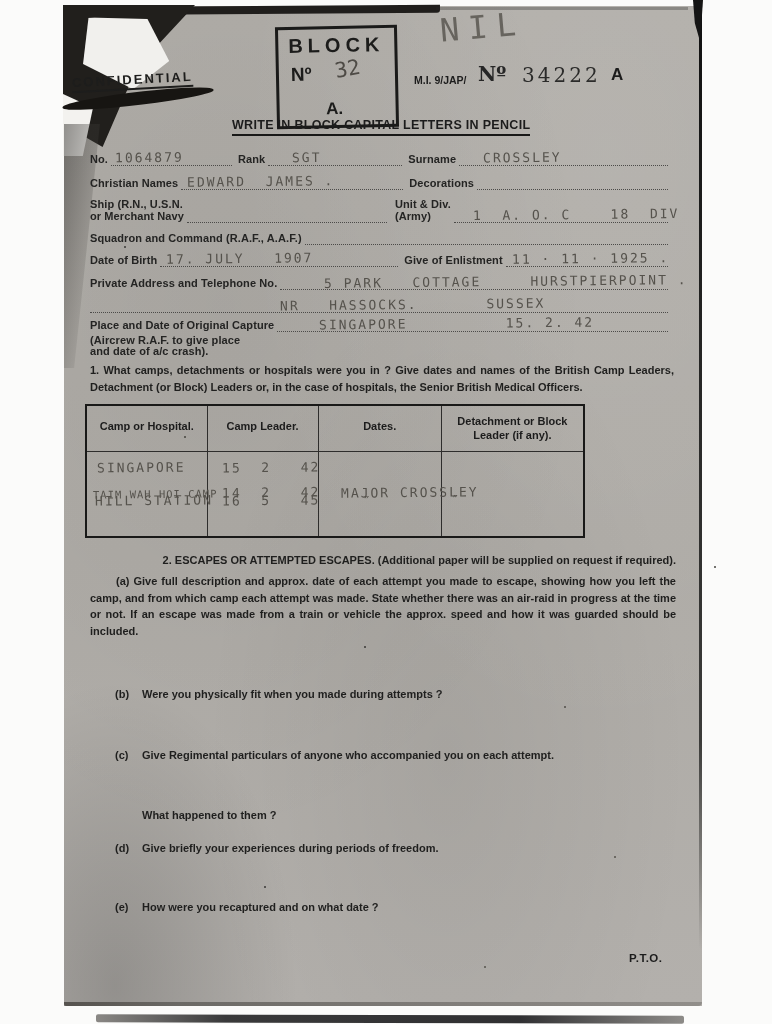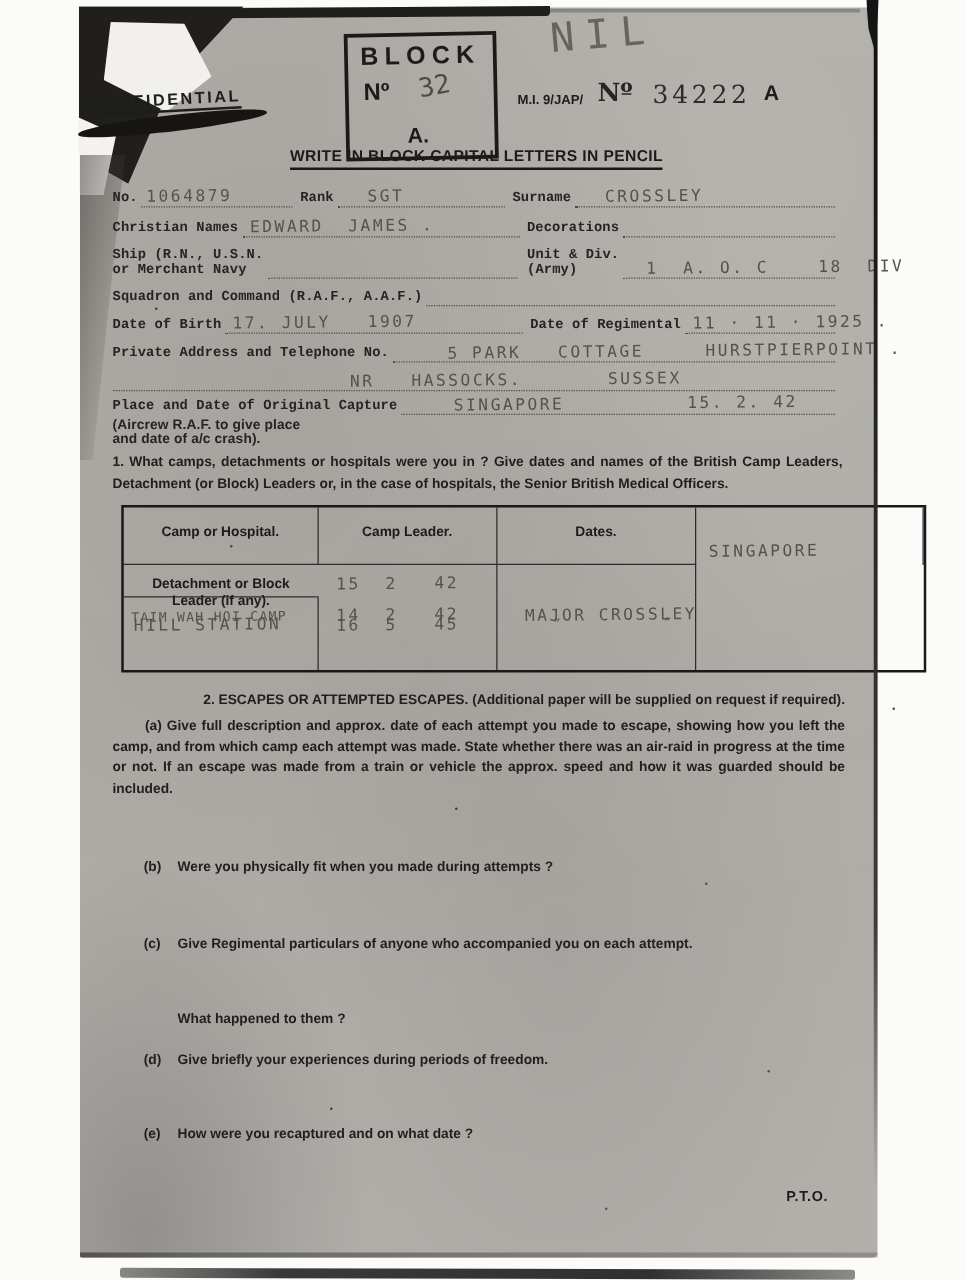--- a/index.html
+++ b/index.html
@@ -40,21 +40,21 @@
   .paper-speckles{position:absolute;left:60px;top:240px;width:2px;height:2px;background:#3a3936;border-radius:50%;
      box-shadow:60px 190px 0 #46443f,240px 400px 0 #3a3936,440px 460px 0 #514e48,140px 640px 0 #3a3936,
                 360px 720px 0 #56534c,590px 320px 0 #46443f,290px 860px 0 #3a3936,490px 610px 0 #56534c;}
   
   .lbl{font-size:11px;font-weight:700;color:#242423;white-space:nowrap;letter-spacing:.1px;}
   .hw{font-family:"DejaVu Sans Mono",monospace;color:#55524c;white-space:pre;letter-spacing:2px;
       font-size:13px;transform:rotate(-.6deg);}
   .fill{flex:1 1 auto;border-bottom:1.5px dotted #4c4b49;position:relative;height:16px;}
   .fill .hw{position:absolute;bottom:0;}
   .frow{position:absolute;display:flex;align-items:flex-end;left:26px;width:578px;}
-  .frow .lbl{padding-bottom:1px;margin-right:3px;font-family:Liberation Mono, monospace;}
+  .frow .lbl{padding-bottom:1px;margin-right:3px;}
   .two-line{display:flex;flex-direction:column;line-height:11.5px;padding-bottom:0;}
   .qtext{font-size:11px;font-weight:700;color:#1f1f1e;line-height:1.5;text-align:justify;}
   .qrow{position:absolute;left:51px;display:flex;font-size:11px;font-weight:700;color:#1f1f1e;}
   .qrow .qletter{width:27px;flex:0 0 27px;}
   .abs{position:absolute;}
   
   .nil-note{font-family:"DejaVu Sans Mono",monospace;font-size:32px;color:#5a5751;letter-spacing:9px;
             transform:rotate(-5deg);opacity:.85;}
   .confidential{font-size:13px;font-weight:700;letter-spacing:2px;color:#1d1d1c;
                 border-bottom:2px solid #1d1d1c;transform:rotate(-3deg);padding-bottom:1px;}
@@ -66,21 +66,21 @@
   .stamp-no-value{position:absolute;left:56px;top:28px;font-family:"DejaVu Sans Mono",monospace;
                   font-size:21px;color:#4e4b46;transform:rotate(-9deg);}
   .stamp-suffix{position:absolute;left:0;right:6px;bottom:6px;text-align:center;font-size:17px;font-weight:600;}
   .serial-prefix{font-size:10.5px;font-weight:700;}
   .serial-serif{font-family:"DejaVu Serif",serif;font-weight:700;font-size:20px;color:#262626;}
   .serial-number{font-family:"DejaVu Serif",serif;font-size:20px;letter-spacing:3px;color:#2b2b2a;}
   .serial-suffix{font-size:17px;font-weight:800;}
   .instruction{font-size:12.5px;font-weight:800;letter-spacing:.3px;border-bottom:2.5px solid #181817;
                padding-bottom:2px;white-space:nowrap;}
   
-  .camps-table{position:absolute;left:33px;top:398px;width:644px;height:134px;border:2.5px solid #191918;
+  .camps-table{position:absolute;left:21px;top:398px;width:500px;height:134px;border:2.5px solid #191918;
                display:grid;grid-template-columns:140fr 129fr 143fr 164fr;grid-template-rows:46px 26px 25px 1fr;
                box-sizing:border-box;}
   .camps-table .cell{border-right:1.5px solid #2e2d2c;position:relative;}
   .camps-table .cell.last{border-right:none;}
   .camps-table .hcell{border-bottom:1.5px solid #2e2d2c;font-size:11px;font-weight:700;text-align:center;
                       padding-top:13px;white-space:pre-line;line-height:1.3;box-sizing:border-box;}
   .camps-table .hcell.twoline{padding-top:8px;}
   .camps-table .hw{position:absolute;bottom:3px;}
   .pto{font-size:11.5px;font-weight:800;letter-spacing:.5px;}
 </style>
@@ -165,21 +165,21 @@
       <span class="fill">
         <span class="hw"></span>
         </span>
     </div>
 
     <div class="frow" style="top:241px;height:20px;">
       <span class="lbl">Date of Birth</span>
       <span class="fill" style="flex:0 0 238px;">
         <span class="hw" style="left:6px;">17. JULY   1907</span>
         </span>
-      <span class="lbl" style="margin-left:6px;">Date of Regimental</span>
+      <span class="lbl" style="margin-left:6px;">Give of Enlistment</span>
       <span class="fill">
         <span class="hw" style="left:6px;">11 · 11 · 1925 .</span>
         </span>
     </div>
 
     <div class="frow" style="top:264px;height:20px;">
       <span class="lbl">Private Address and Telephone No.</span>
       <span class="fill">
         <span class="hw" style="left:44px;">5 PARK   COTTAGE     HURSTPIERPOINT .</span>
         </span>
@@ -198,26 +198,26 @@
     </div>
     <div class="abs lbl" style="left:26px;top:328px;">(Aircrew R.A.F. to give place</div>
     <div class="abs lbl" style="left:26px;top:339px;">and date of a/c crash).</div>
 
     <div class="abs qtext" style="left:26px;top:356px;width:584px;">1.   What camps, detachments or hospitals were you in ?   Give dates and names of the British Camp Leaders,  Detachment (or Block) Leaders or, in the case of hospitals, the Senior British Medical Officers.</div>
 
     <div class="camps-table">
       <div class="cell hcell">Camp or Hospital.</div>
       <div class="cell hcell">Camp Leader.</div>
       <div class="cell hcell">Dates.</div>
-      <div class="cell">
-        <span class="hw" style="left:10px;">SINGAPORE</span>
-        </div>
-
       <div class="cell hcell twoline last">Detachment or Block
 Leader (if any).</div>
+
+      <div class="cell">
+        <span class="hw" style="left:10px;">SINGAPORE</span>
+        </div>
       <div class="cell">
         <span class="hw" style="left:14px;">15  2   42</span>
         </div>
       <div class="cell">
         <span class="hw"></span>
         </div>
       <div class="cell last">
         <span class="hw"></span>
         </div>
 

